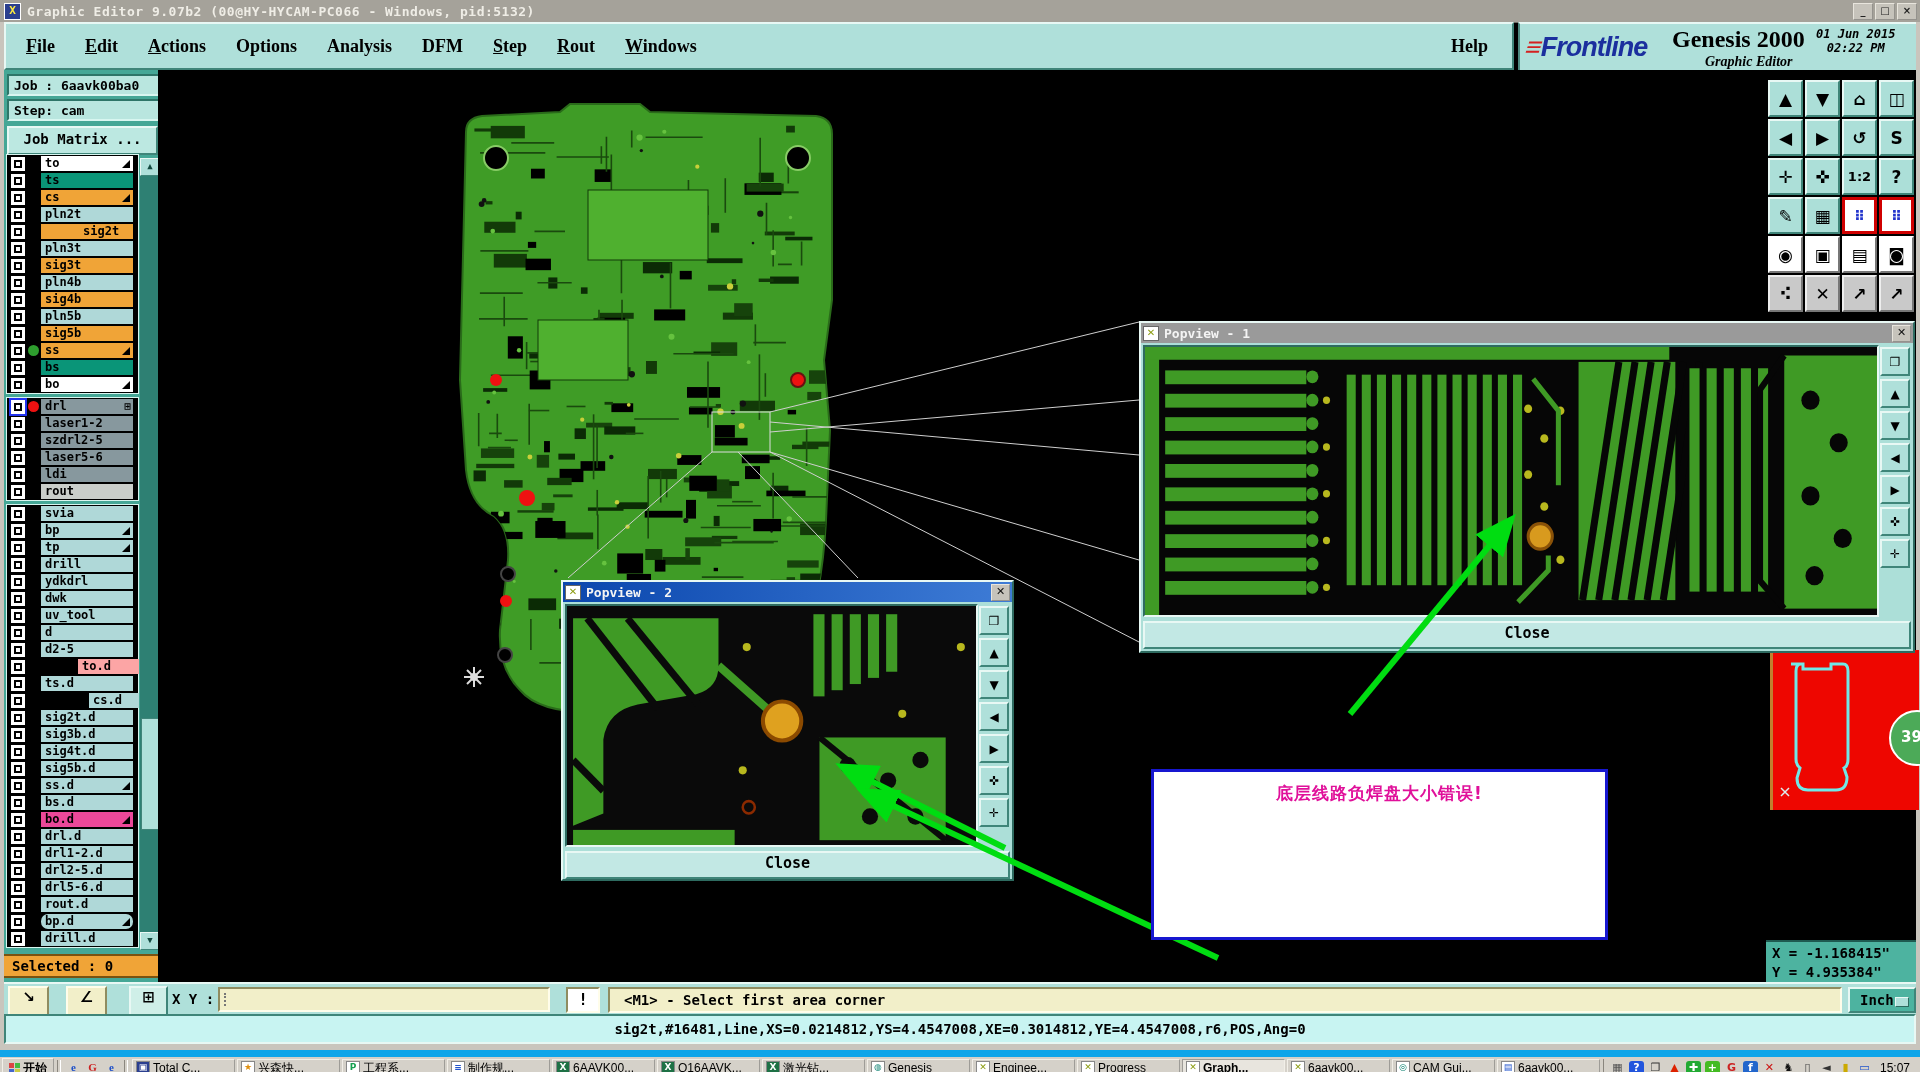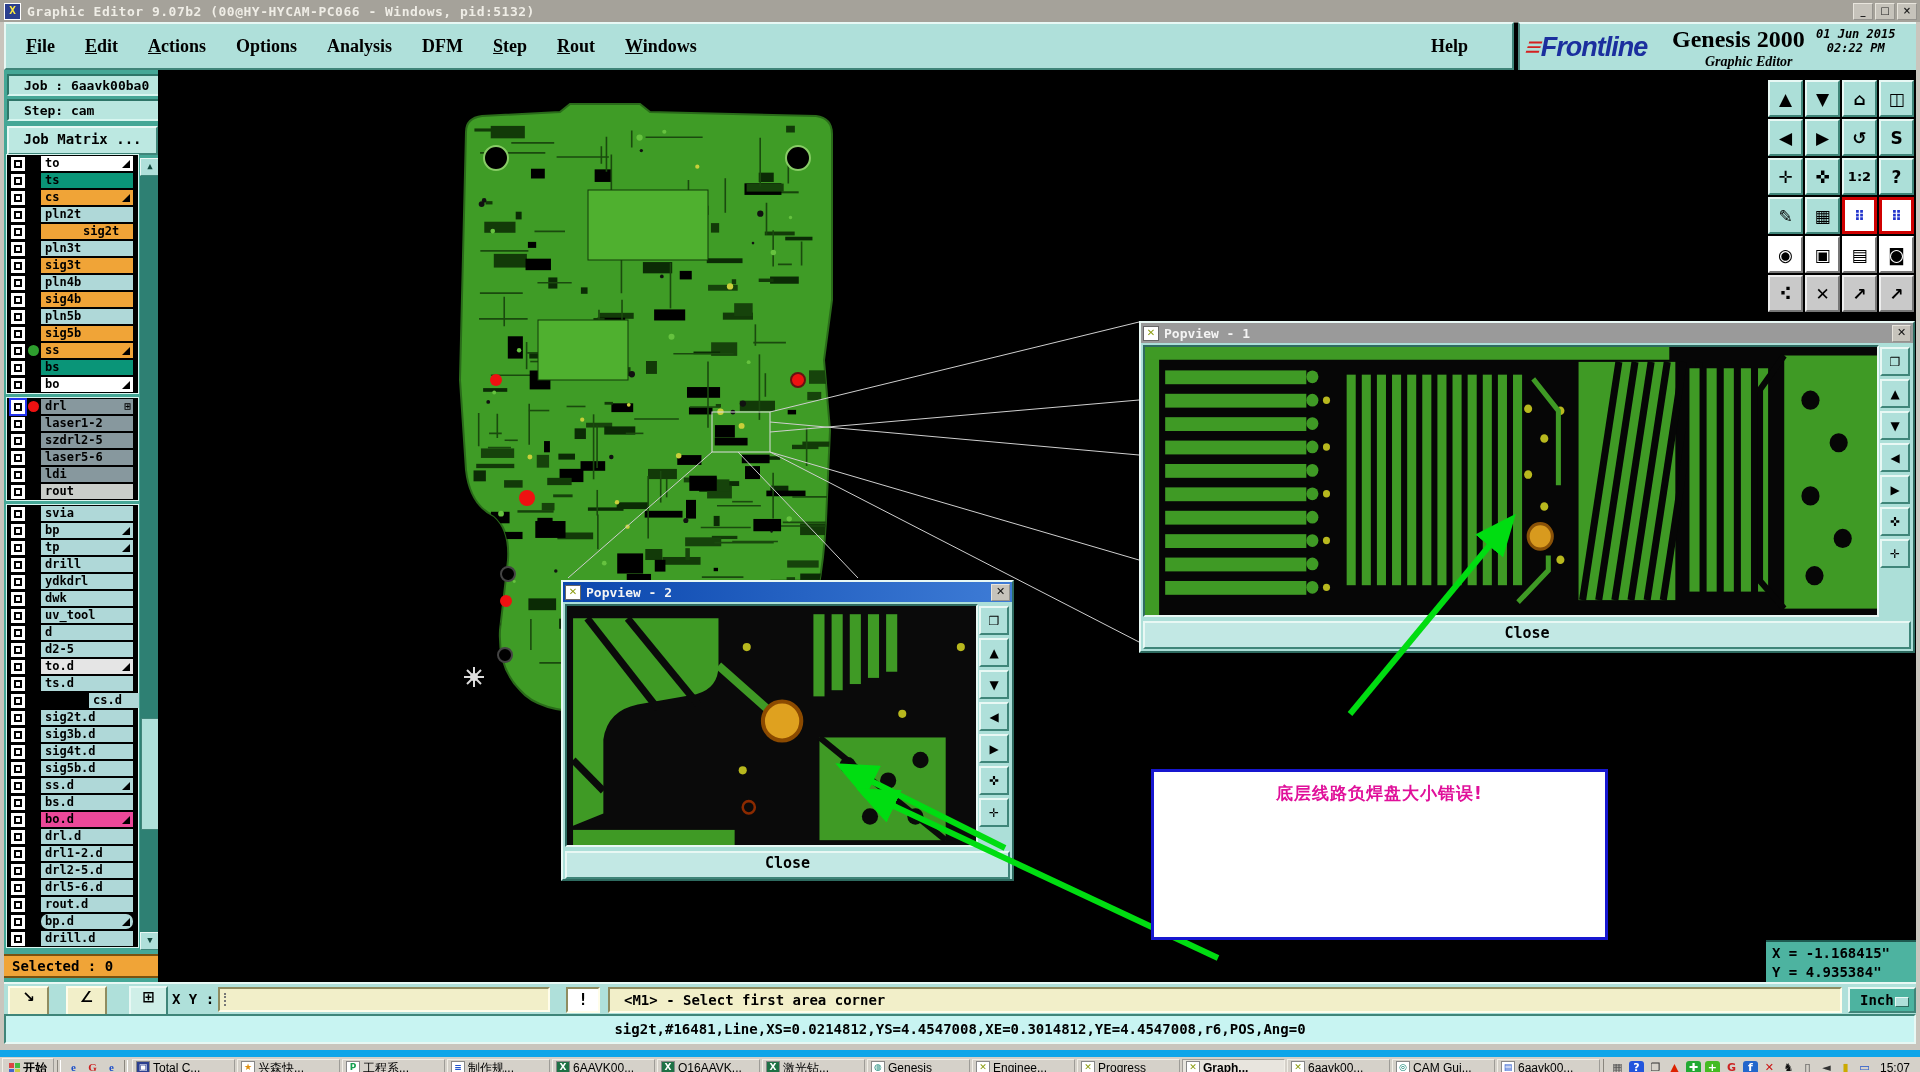--- a/index.html
+++ b/index.html
@@ -10,32 +10,32 @@
   .raisedc{border-style:solid;border-width:2px;border-color:#FFFDEA #8F8C60 #8F8C60 #FFFDEA}
   .sunkenc{border-style:solid;border-width:2px;border-color:#8F8C60 #FFFDEA #FFFDEA #8F8C60}
   
   #titlebar{left:0;top:0;width:1920px;height:22px;background:#A5A29A;border-bottom:1px solid #6F6C64;display:flex;align-items:center}
   #titleicon{width:15px;height:15px;margin:0 6px 0 4px;background:#2B3F8F;border:1px solid #fff;color:#ffec40;font:bold 11px "DejaVu Sans Mono",monospace;text-align:center;line-height:14px}
   #titletext{color:#EFEDE6;font:bold 13px "DejaVu Sans Mono",monospace;letter-spacing:.5px}
   .wbtn{width:18px;height:15px;background:#C6C3BB;border:1px outset #E8E5DD;font:bold 10px "DejaVu Sans",sans-serif;text-align:center;line-height:13px;color:#222;margin-left:2px}
   
   #menubar{left:4px;top:22px;width:1510px;height:48px;background:#AFE0DA;display:flex;align-items:center;gap:30px;padding-left:20px;box-sizing:border-box}
   #menubar .mitem{font:bold 18px "Liberation Serif",serif;color:#000;white-space:nowrap}
-  #menu-help{margin-left:auto;margin-right:44px}
+  #menu-help{margin-left:auto;margin-right:24px}
   #brandpanel{left:1518px;top:22px;width:398px;height:48px;background:#AFE0DA;border-left:2px solid #4E8A80}
   #flogo{left:6px;top:8px;font:bold italic 27px "Liberation Sans",sans-serif;color:#1B2F9E;letter-spacing:-1px}
   #flogo .speed{display:inline-block;color:#D42020;transform:skewX(-18deg);font-weight:bold}
   #gen2000{left:152px;top:2px;font:bold 24px "Liberation Serif",serif;color:#000;white-space:nowrap}
   #gedit{left:185px;top:30px;font:bold italic 14px "Liberation Serif",serif;color:#000}
   #gdate{left:300px;top:3px;font:bold italic 12px "DejaVu Sans Mono",monospace;color:#000;text-align:center;line-height:14px;white-space:nowrap}
   
   .frame{background:#C9C5BD}
   
   #sidebar{left:4px;top:70px;width:154px;height:912px;background:#45A796}
-  .sidefield{position:absolute;left:3px;width:170px;height:22px;background:#B9E6DF;border:2px solid;border-color:#2E7568 #D8F6F0 #D8F6F0 #2E7568;font:bold 13px "DejaVu Sans Mono",monospace;line-height:19px;padding-left:15px;box-sizing:border-box;color:#000}
+  .sidefield{position:absolute;left:3px;width:170px;height:22px;background:#B9E6DF;border:2px solid;border-color:#2E7568 #D8F6F0 #D8F6F0 #2E7568;font:bold 13px "DejaVu Sans Mono",monospace;line-height:19px;padding-left:5px;box-sizing:border-box;color:#000}
   #jobmatrix{position:absolute;left:3px;top:56px;width:147px;height:25px;background:#BCE8E1;font:bold 14px "DejaVu Sans Mono",monospace;text-align:center;line-height:22px;color:#000}
   #layer-list{position:absolute;left:2px;top:84px;width:133px;height:964px;overflow:hidden}
   .lgroup{background:#000;border:1px solid #D8F6F0;margin-bottom:3px}
   .lrow{height:17px;display:flex;align-items:center;position:relative}
   .cb{width:8px;height:8px;background:#000;border:3px solid #fff;margin-left:4px;position:relative;flex:none}
   .cb::after{content:"";position:absolute;left:2px;top:2px;width:4px;height:4px;background:#fff}
   .cb.blue{outline:2px solid #2233EE}
   .ldot{width:11px;height:11px;border-radius:50%;position:absolute;left:21px;top:3px}
   .chip{position:absolute;left:34px;top:1px;width:92px;height:15px;font:bold 12px "DejaVu Sans Mono",monospace;line-height:15px;padding-left:4px;box-sizing:border-box;color:#000;white-space:nowrap;overflow:hidden}
   .chip .arr{position:absolute;right:3px;top:4px;width:0;height:0;border-right:8px solid #000;border-top:8px solid transparent}
@@ -262,21 +262,21 @@
           <div class="lrow">
             <div class="cb"></div>
             <div class="chip" style="background: rgb(175, 216, 216);">d</div>
           </div>
           <div class="lrow">
             <div class="cb"></div>
             <div class="chip" style="background: rgb(175, 216, 216);">d2-5</div>
           </div>
           <div class="lrow">
             <div class="cb"></div>
-            <div class="chip" style="background: #e5e5e5;">to.d<span class="arr"></span></div>
+            <div class="chip" style="background: #fca5a5; margin-left: 37px;">to.d<span class="arr"></span></div>
           </div>
           <div class="lrow">
             <div class="cb"></div>
             <div class="chip" style="background: rgb(175, 216, 216);">ts.d</div>
           </div>
           <div class="lrow">
             <div class="cb"></div>
             <div class="chip" style="background: rgb(175, 216, 216); margin-left: 48px;">cs.d<span class="arr"></span></div>
           </div>
           <div class="lrow">
@@ -679,20 +679,27 @@
         <div class="rbtn red">⠿</div>
         <div class="rbtn white">◉</div>
         <div class="rbtn white">▣</div>
         <div class="rbtn white">▤</div>
         <div class="rbtn white">◙</div>
         <div class="rbtn gray">⠪</div>
         <div class="rbtn gray">✕</div>
         <div class="rbtn gray">↗</div>
         <div class="rbtn gray">↗</div>
       </div>
+    <div id="redpanel">
+      <svg width="143" height="157" viewBox="0 0 143 157">
+        <path d="M18,14 h12 v5 h28 v-5 h12 q5,0 5,7 v88 q0,7 -4,9 l3,9 q0,13 -11,13 h-28 q-11,0 -11,-12 l3,-10 q-4,-3 -4,-9 v-88 q0,-7 5,-7 z" fill="none" stroke="#70E8E8" stroke-width="3"></path>
+        <path d="M8,138 l8,8 m0,-8 l-8,8" stroke="#DDEEEE" stroke-width="1.5"></path>
+      </svg>
+      <div id="redbadge">39</div>
+    </div>
     <div id="coordbox"><span>X = -1.168415"</span>
 <span>Y = 4.935384"</span></div>
   </div>
 
   <div class="popview" id="popview1" style="left:1139px;top:321px;width:772px;height:328px">
     <div class="pvtitle inactive">
       <div class="pvicon">✕</div>
       <div class="pvtext">Popview - 1</div>
       <div class="pvx">✕</div>
     </div>

